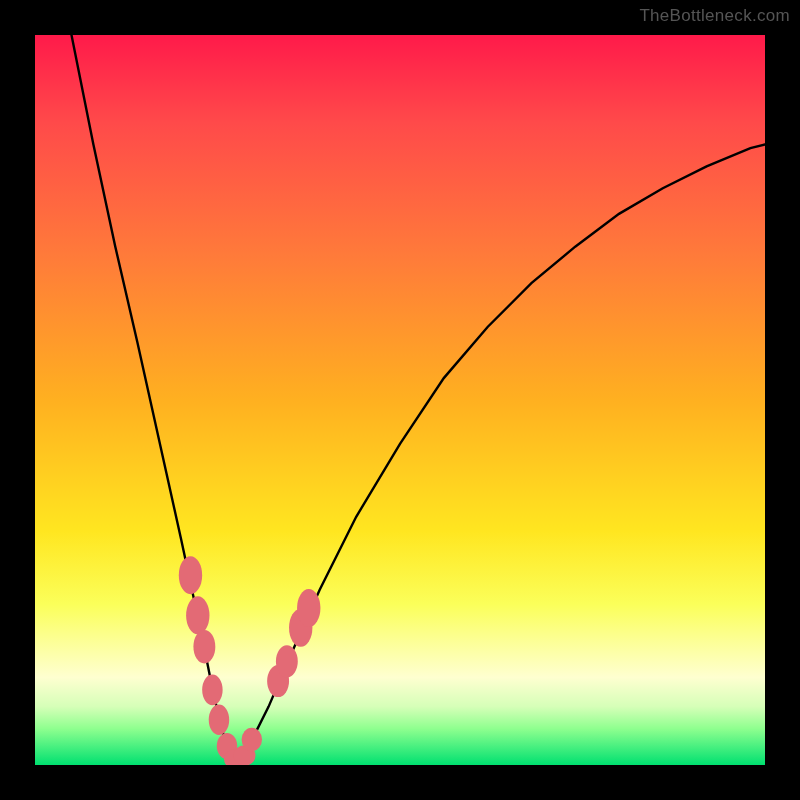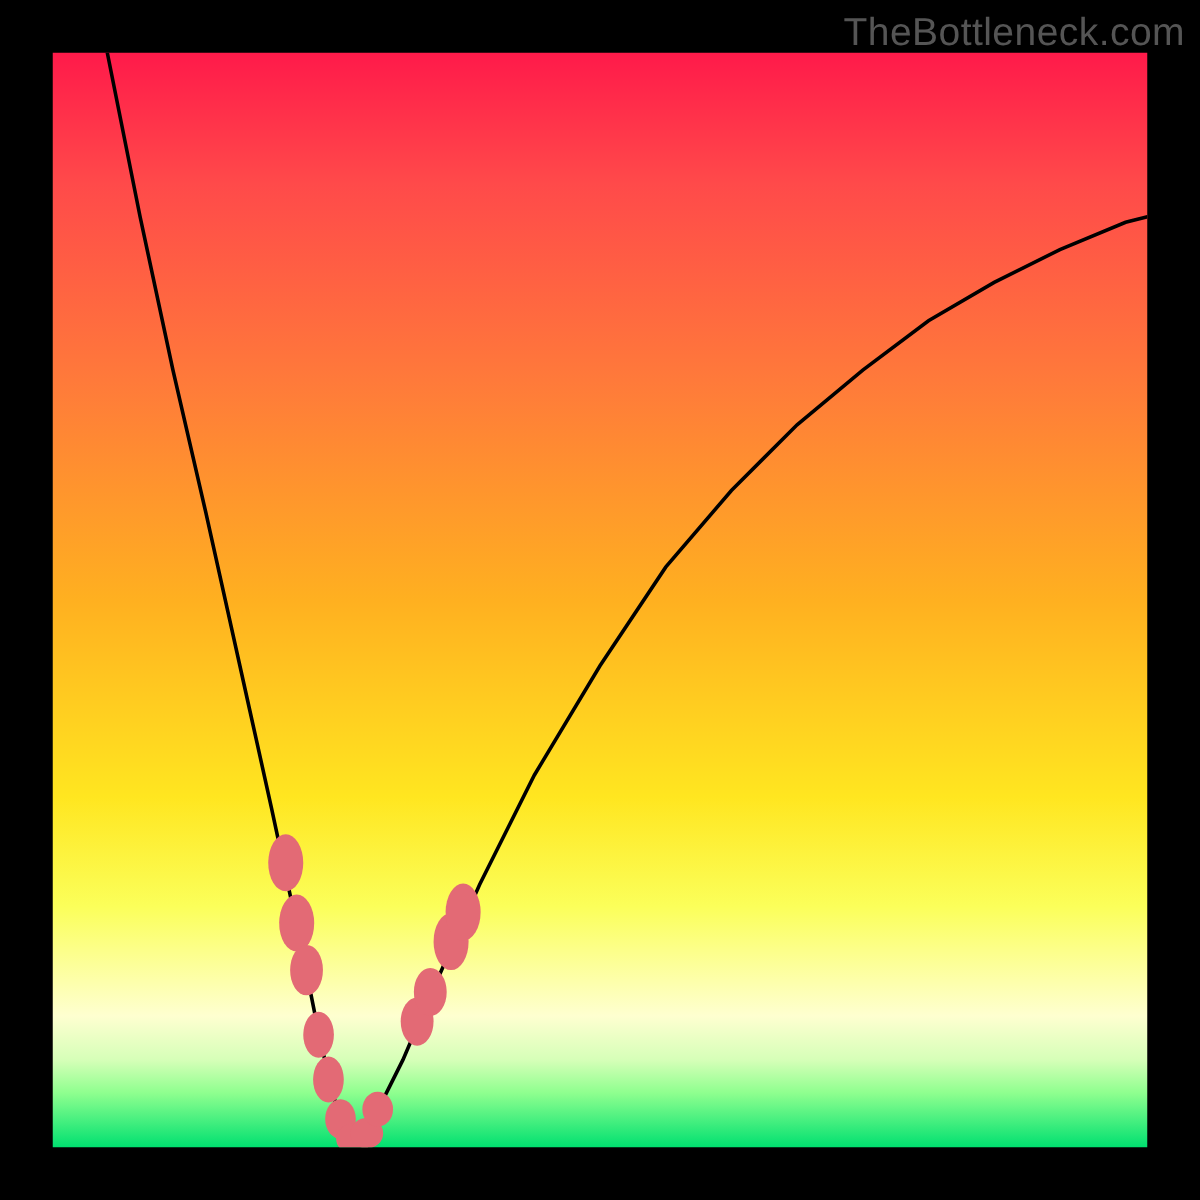--- a/index.html
+++ b/index.html
@@ -46,21 +46,21 @@
       #d6ffb8 92%,
       #8fff8f 95%,
       #00e070 100%
     );
   }
   .watermark {
     position: absolute;
     top: 6px;
     right: 10px;
     color: #555;
-    font-size: 26px;
+    font-size: 17px;
     font-weight: 500;
     letter-spacing: 0.3px;
   }
   svg {
     position: absolute;
     left: 0;
     top: 0;
   }
 </style>
 </head>

